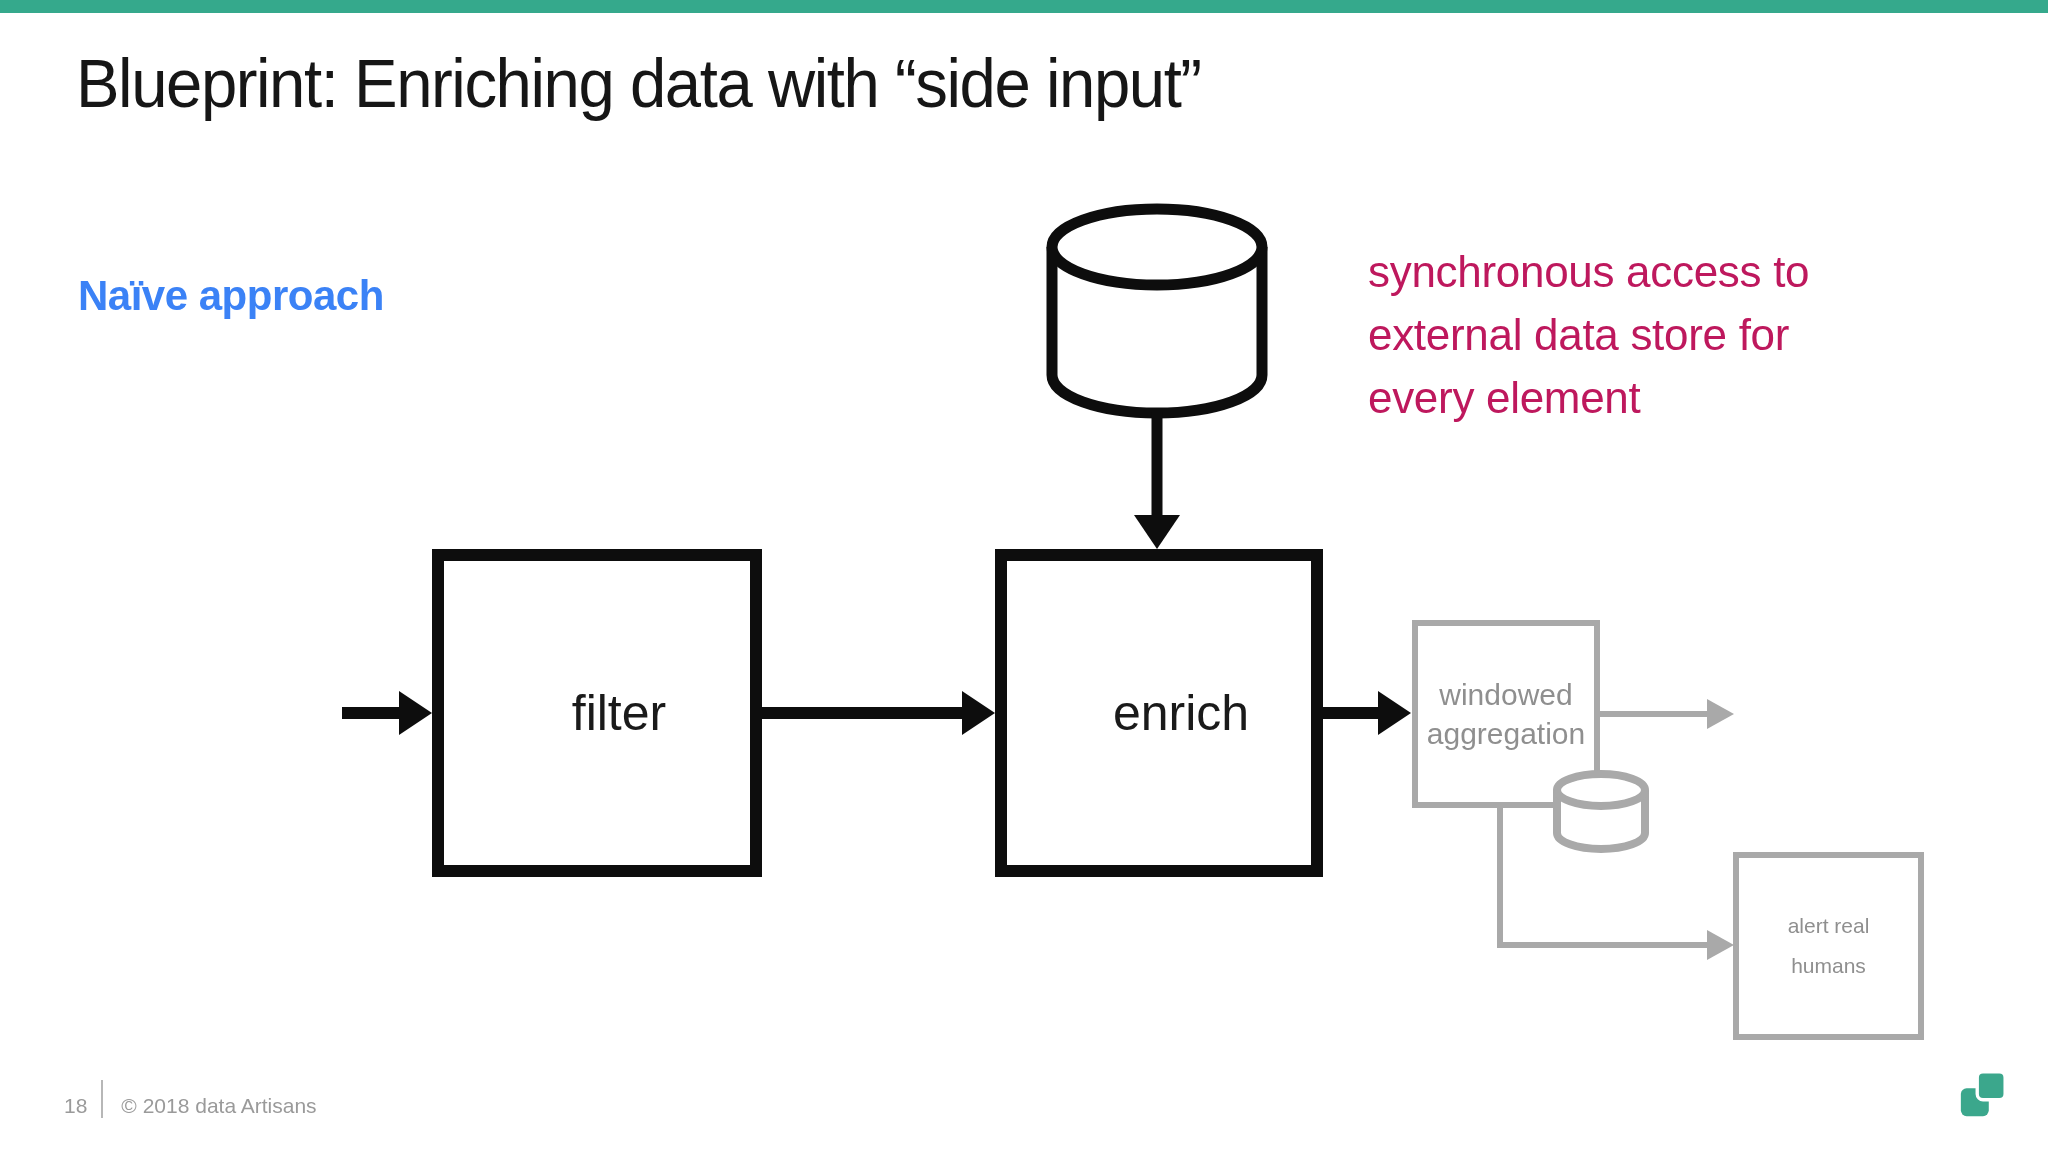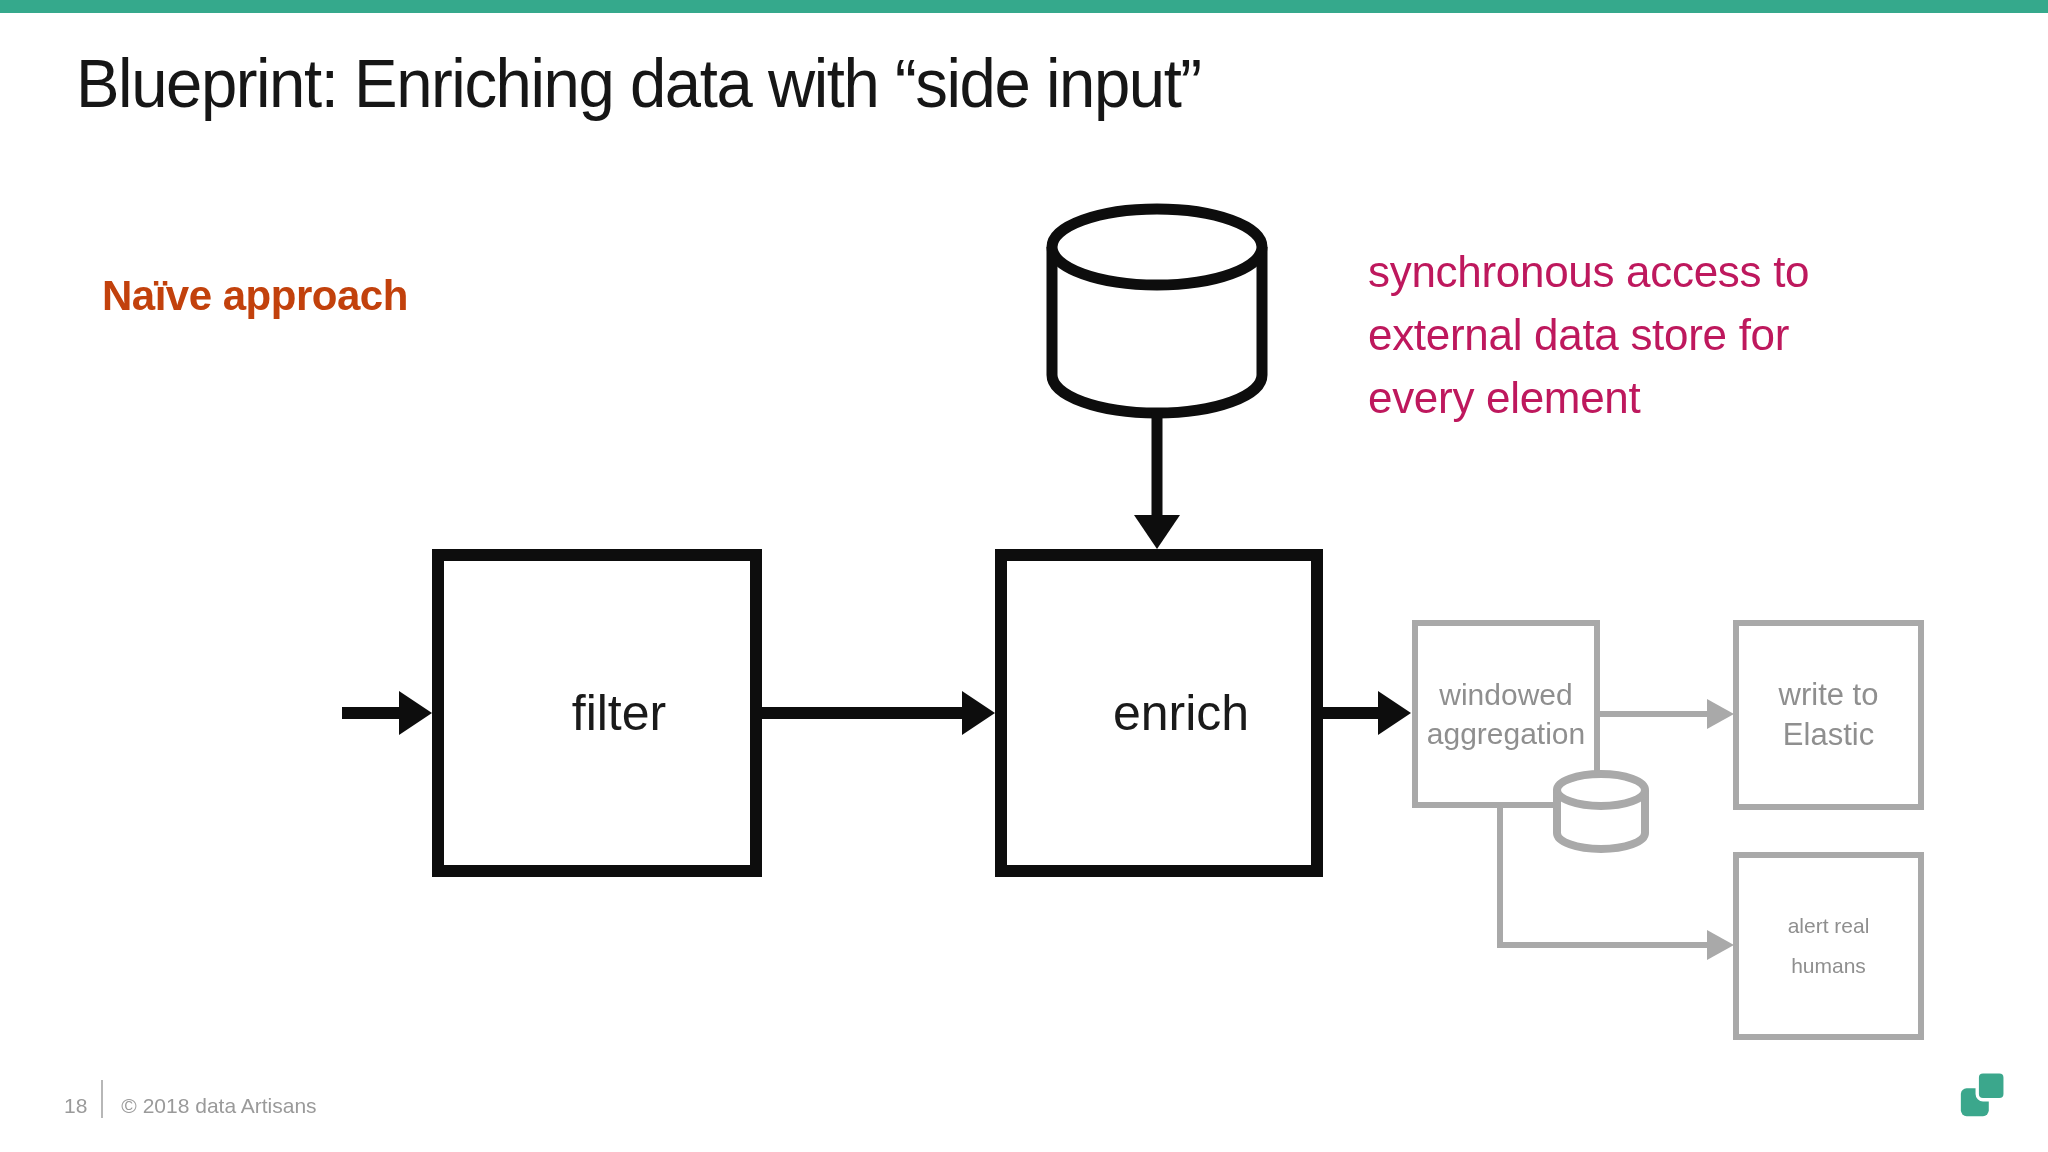--- a/index.html
+++ b/index.html
@@ -11,21 +11,21 @@
   .topbar {
     position:absolute; left:0; top:0; width:2048px; height:13px; background:#35A98C;
   }
   .title {
     position:absolute; left:76px; top:44px; width:1900px;
     font-size:68px; color:#161616; letter-spacing:-1.5px; white-space:nowrap;
     transform:scaleX(0.96); transform-origin:left top;
   }
   .subtitle {
     position:absolute; left:78px; top:272px;
-    font-size:42px; font-weight:700; color:#c2410c; letter-spacing:-0.5px;margin-left:24px;
+    font-size:42px; font-weight:700; color:#3b82f6; letter-spacing:-0.5px;
   }
   .note {
     position:absolute; left:1368px; top:240px; width:520px;
     font-size:44px; color:#be185d; line-height:63px; letter-spacing:-0.3px;
   }
   .node {
     position:absolute; display:flex; flex-direction:column;
     align-items:center; justify-content:center; text-align:center;
     background:#ffffff; z-index:1;
   }
@@ -76,24 +76,20 @@
 
   <div class="node active node-enrich">
     <span>enrich</span>
   </div>
 
   <div class="node inactive node-windowed">
     <span>windowed</span>
     <span>aggregation</span>
   </div>
 
-  <div class="node inactive node-elastic">
-    <span>write to</span>
-    <span>Elastic</span>
-  </div>
 
   <div class="node inactive node-alert">
     <span>alert real</span>
     <span>humans</span>
   </div>
 
   <svg class="diagram-svg" viewBox="0 0 2048 1152">
 
     <g>
       <path d="M 1052 247 L 1052 375 A 105 38 0 0 0 1262 375 L 1262 247" fill="#ffffff" stroke="#0d0d0d" stroke-width="11"></path>

